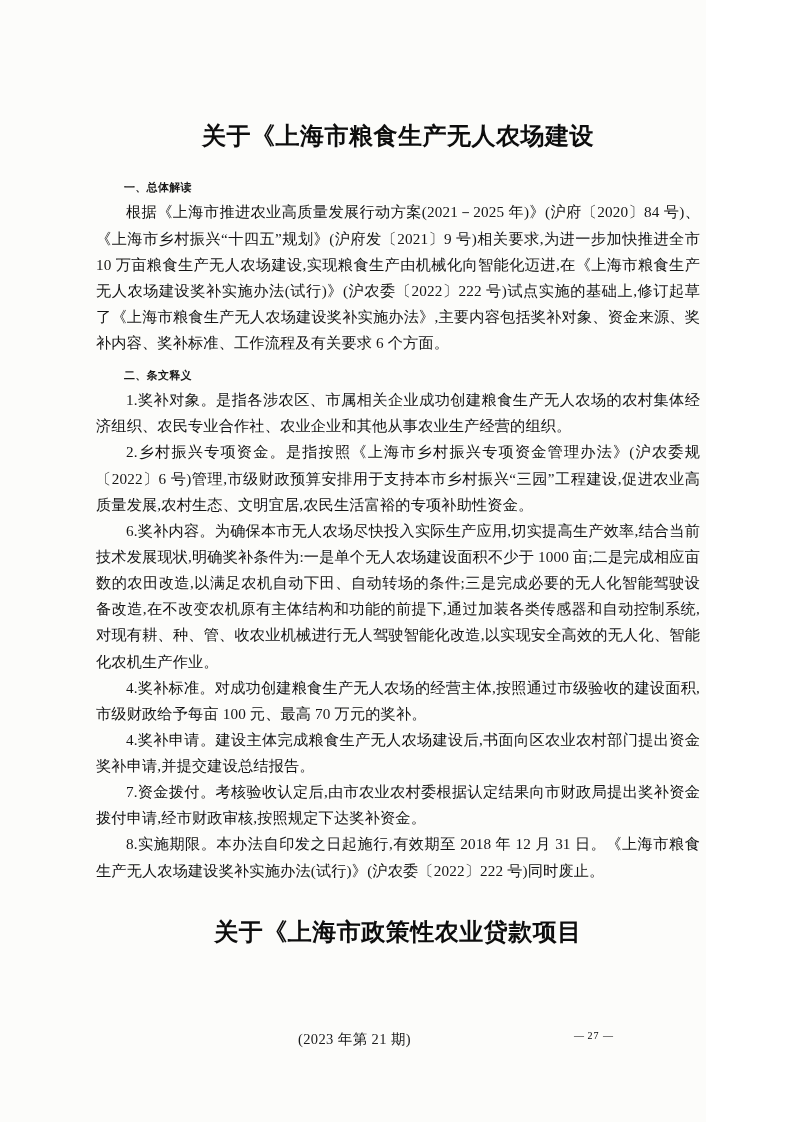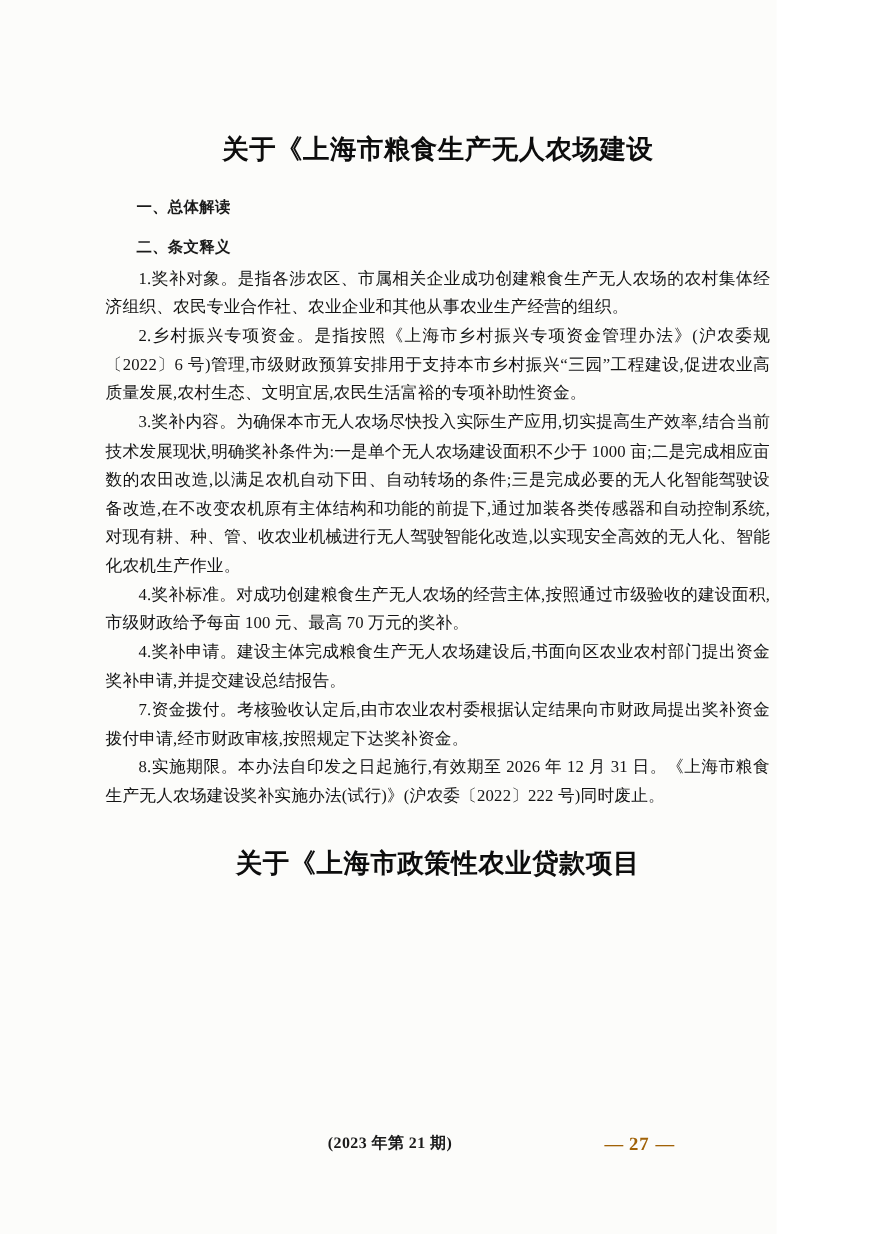--- a/index.html
+++ b/index.html
@@ -36,92 +36,93 @@
     line-height: 1.52;
     letter-spacing: 0.5px;
     color: #0d0d0d;
     margin: 0;
   }
   .doc-title .line1 { display: block; }
   .doc-title .line2 { display: block; }
   .title-block-1 { margin-top: 22px; }
   .section-head {
     font-weight: bold;
-    font-size: 14px;
+    font-size: 11px;
     line-height: 1.9;
     margin: 9px 0 1px 0;
     text-indent: 28px;
     letter-spacing: 0.3px;
     font-family: Liberation Serif, serif;
   }
   p.para {
     font-size: 15.2px;
     line-height: 1.72;
     margin: 0;
     text-indent: 30px;
     text-align: justify;
     text-justify: inter-ideograph;
     letter-spacing: 0.15px;
     color: #141414;
   }
   .title-block-2 {
     margin-top: 30px;
+    font-family: Liberation Serif, serif;
   }
   .gap-after-title {
     height: 14px;
   }
   .footer {
     position: absolute;
     left: 96px;
     right: 93px;
     bottom: 72px;
     height: 20px;
-    font-weight: bold;
   }
   .footer-center {
     position: absolute;
     left: 0;
     right: 0;
     text-align: center;
     font-size: 14.5px;
     color: #1a1a1a;
     letter-spacing: 0.4px;
   }
   .footer-right {
     position: absolute;
     right: 0;
     top: 0;
-    font-size: 17px;
-    color: #a16207;
+    font-size: 10px;
+    color: #000000;
     letter-spacing: 1px;
   }
   .dash { letter-spacing: 0; }
 </style>
 </head>
 <body>
 
 <div class="page">
   <div class="content">
 
     <h1 class="doc-title title-block-1">
       <span class="line1">关于《上海市粮食生产无人农场建设</span>
     </h1>
 
     <div class="gap-after-title"></div>
 
     <div class="section-head">一、总体解读</div>
+    <p class="para">根据《上海市推进农业高质量发展行动方案(2021－2025 年)》(沪府〔2020〕84 号)、《上海市乡村振兴“十四五”规划》(沪府发〔2021〕9 号)相关要求,为进一步加快推进全市 10 万亩粮食生产无人农场建设,实现粮食生产由机械化向智能化迈进,在《上海市粮食生产无人农场建设奖补实施办法(试行)》(沪农委〔2022〕222 号)试点实施的基础上,修订起草了《上海市粮食生产无人农场建设奖补实施办法》,主要内容包括奖补对象、资金来源、奖补内容、奖补标准、工作流程及有关要求 6 个方面。</p>
 
     <div class="section-head">二、条文释义</div>
     <p class="para">1.奖补对象。是指各涉农区、市属相关企业成功创建粮食生产无人农场的农村集体经济组织、农民专业合作社、农业企业和其他从事农业生产经营的组织。</p>
     <p class="para">2.乡村振兴专项资金。是指按照《上海市乡村振兴专项资金管理办法》(沪农委规〔2022〕6 号)管理,市级财政预算安排用于支持本市乡村振兴“三园”工程建设,促进农业高质量发展,农村生态、文明宜居,农民生活富裕的专项补助性资金。</p>
-    <p class="para">3.奖补内容。为确保本市无人农场尽快投入实际生产应用,切实提高生产效率,结合当前技术发展现状,明确奖补条件为:一是单个无人农场建设面积不少于 1000 亩;二是完成相应亩数的农田改造,以满足农机自动下田、自动转场的条件;三是完成必要的无人化智能驾驶设备改造,在不改变农机原有主体结构和功能的前提下,通过加装各类传感器和自动控制系统,对现有耕、种、管、收农业机械进行无人驾驶智能化改造,以实现安全高效的无人化、智能化农机生产作业。</p>
+    <p class="para">6.奖补内容。为确保本市无人农场尽快投入实际生产应用,切实提高生产效率,结合当前技术发展现状,明确奖补条件为:一是单个无人农场建设面积不少于 1000 亩;二是完成相应亩数的农田改造,以满足农机自动下田、自动转场的条件;三是完成必要的无人化智能驾驶设备改造,在不改变农机原有主体结构和功能的前提下,通过加装各类传感器和自动控制系统,对现有耕、种、管、收农业机械进行无人驾驶智能化改造,以实现安全高效的无人化、智能化农机生产作业。</p>
     <p class="para">4.奖补标准。对成功创建粮食生产无人农场的经营主体,按照通过市级验收的建设面积,市级财政给予每亩 100 元、最高 70 万元的奖补。</p>
     <p class="para">4.奖补申请。建设主体完成粮食生产无人农场建设后,书面向区农业农村部门提出资金奖补申请,并提交建设总结报告。</p>
     <p class="para">7.资金拨付。考核验收认定后,由市农业农村委根据认定结果向市财政局提出奖补资金拨付申请,经市财政审核,按照规定下达奖补资金。</p>
-    <p class="para">8.实施期限。本办法自印发之日起施行,有效期至 2026 年 12 月 31 日。《上海市粮食生产无人农场建设奖补实施办法(试行)》(沪农委〔2022〕222 号)同时废止。</p>
+    <p class="para">8.实施期限。本办法自印发之日起施行,有效期至 2018 年 12 月 31 日。《上海市粮食生产无人农场建设奖补实施办法(试行)》(沪农委〔2022〕222 号)同时废止。</p>
 
     <h1 class="doc-title title-block-2">
       <span class="line1">关于《上海市政策性农业贷款项目</span>
     </h1>
 
     <div class="gap-after-title"></div>
 
   </div>
 
   <div class="footer">

